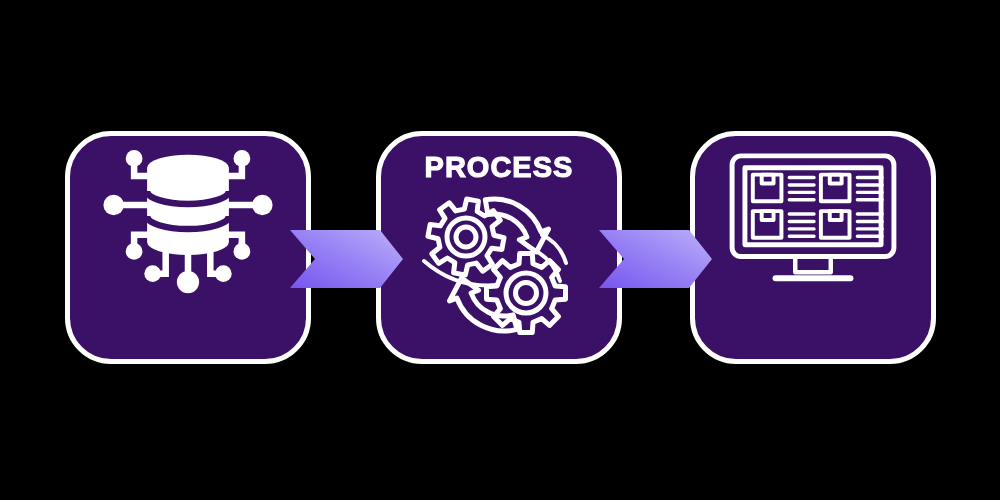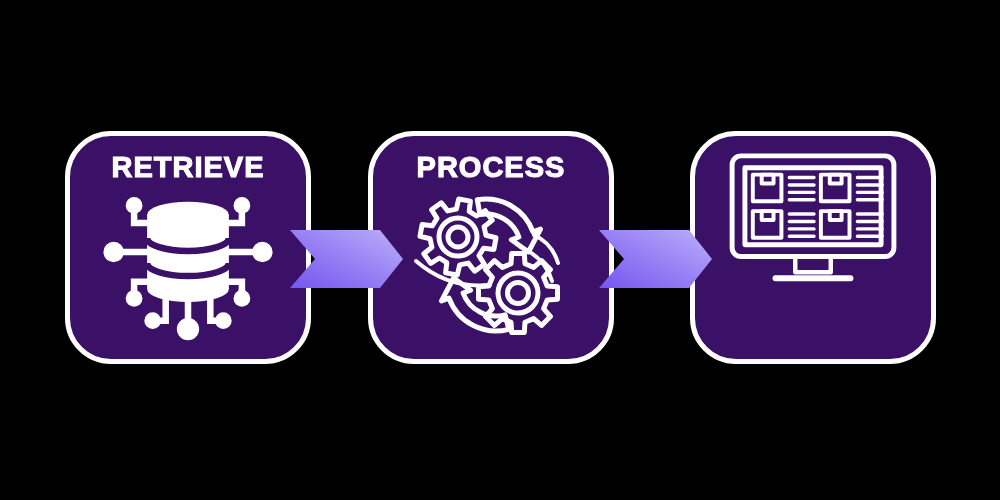--- a/index.html
+++ b/index.html
@@ -1,36 +1,35 @@
 <!DOCTYPE html>
 <html><head>
 <meta charset="utf-8">
 <style>
   html,body{margin:0;padding:0;background:#000;}
   .canvas{position:relative;width:1000px;height:500px;background:#000;overflow:hidden;
           font-family:"Liberation Sans",sans-serif;}
   .step{position:absolute;top:131px;width:246px;height:233px;box-sizing:border-box;
         background:#3A1166;border:5px solid #FFFFFF;border-radius:46px;
         display:flex;flex-direction:column;align-items:center;}
-  .s1{left:65px;} .s2{left:368px;text-align:center;} .s3{left:690px;}
+  .s1{left:65px;} .s2{left:376px;text-align:center;} .s3{left:690px;}
   .step .label{margin-top:15px;color:#FFFFFF;font-weight:bold;font-size:29px;
                letter-spacing:1px;-webkit-text-stroke:1.1px #FFFFFF;line-height:32px;}
   .icon{display:block;margin-top:2px;}
   .icon3{margin-top:10px;}
   .arrow{position:absolute;top:230px;}
   .a1{left:290px;} .a2{left:599px;}
   svg{overflow:visible;}
 </style>
 </head>
 <body>
 
 <div class="canvas">
 
   <div class="step s1">
-    <div class="label">RETRIEVE</div>
     <svg class="icon" width="186" height="158" viewBox="0 0 200 170">
       <g fill="none" stroke="#FFFFFF" stroke-width="7" stroke-linecap="round">
         <path d="M31,72 H56"></path>
         <path d="M144,72 H169"></path>
         <path d="M42,31 v10 h16"></path>
         <path d="M158,31 v10 h-16"></path>
         <path d="M42,113 v-9 h14"></path>
         <path d="M158,113 v9 h0"></path>
         <path d="M158,113 v-9 h-14"></path>
         <path d="M100,124 V143"></path>

